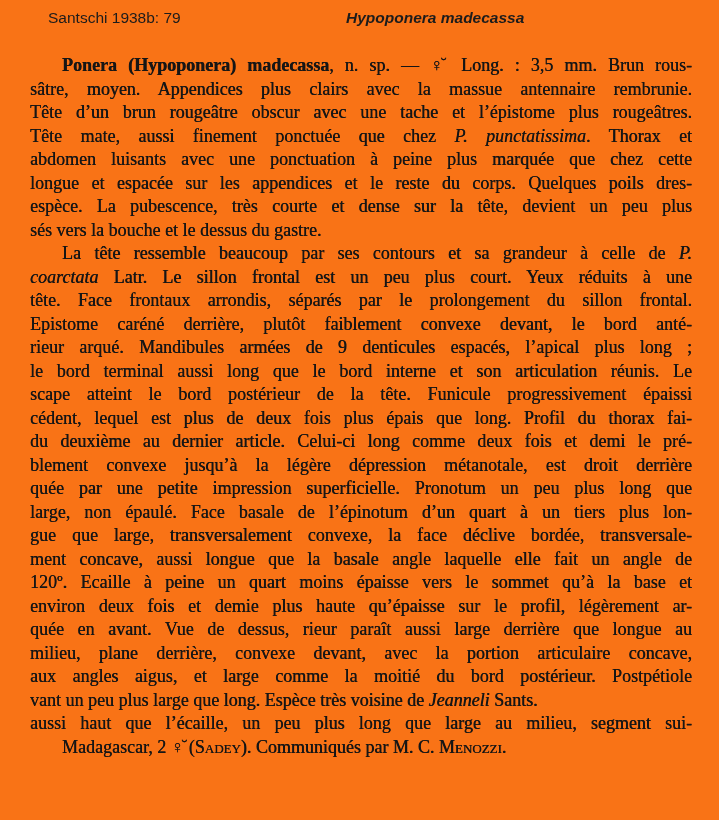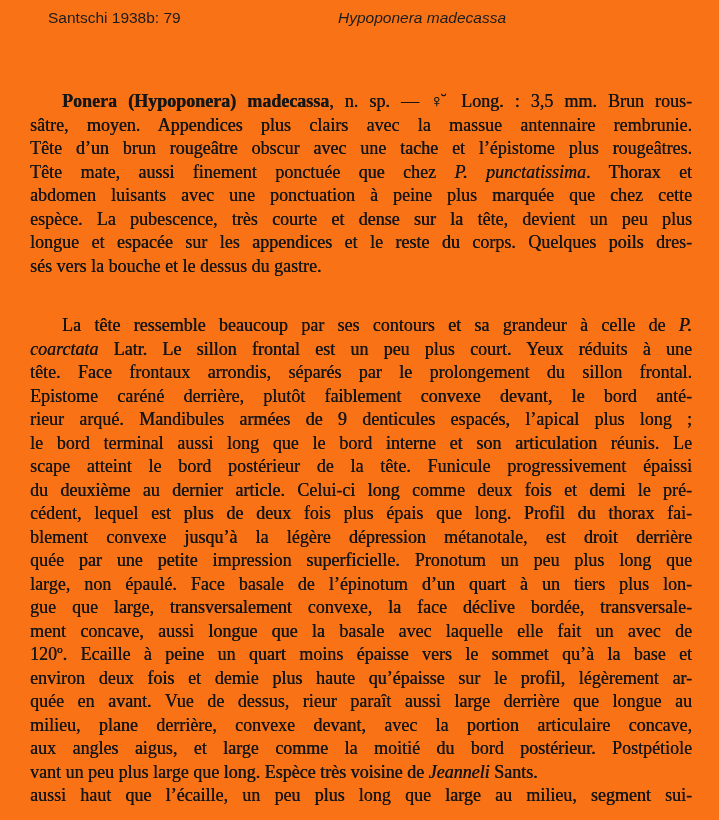--- a/index.html
+++ b/index.html
@@ -18,34 +18,34 @@
     position: absolute;
     top: 9px;
     left: 48px;
     right: 0;
     height: 20px;
     font-family: "Liberation Sans", sans-serif;
     font-size: 15.5px;
     color: #1c1c1c;
   }
   .hdr .cite { position: absolute; left: 0; top: 0; }
-  .hdr .running { position: absolute; left: 290px; top: 0; font-style: italic; }
+  .hdr .running { position: absolute; left: 298px; top: 0; font-style: italic; font-weight: bold; }
   
   .bodytext {
     position: absolute;
     left: 30px;
     top: 54px;
     width: 662px;
     font-size: 18px;
     line-height: 23.5px;
     text-shadow: 0.35px 0 0 currentColor; 
   }
   .ln { height: 23.5px; overflow: hidden; }
   .j { text-align: justify; text-align-last: justify; }
-  .ind { text-indent: 32px; margin-top: 36px; }
+  .ind { text-indent: 32px; }
   .bold { font-weight: bold; }
   .it { font-style: italic; }
   .sc { font-variant: small-caps; }
 </style>
 </head>
 <body>
 
 <div class="page">
 
   <div class="hdr">
@@ -54,40 +54,40 @@
   </div>
 
   <div class="bodytext">
 
     <div>
       <div class="ln j ind"><span class="bold">Ponera (Hypoponera) madecassa</span><span>, n. sp. — ♀̆ Long. : 3,5 mm. Brun rous-</span></div>
       <div class="ln j"><span>sâtre, moyen. Appendices plus clairs avec la massue antennaire rembrunie.</span></div>
       <div class="ln j"><span>Tête d’un brun rougeâtre obscur avec une tache et l’épistome plus rougeâtres.</span></div>
       <div class="ln j"><span>Tête mate, aussi finement ponctuée que chez </span><span class="it">P. punctatissima</span><span>. Thorax et</span></div>
       <div class="ln j"><span>abdomen luisants avec une ponctuation à peine plus marquée que chez cette</span></div>
+      <div class="ln j"><span>longue et espacée sur les appendices et le reste du corps. Quelques poils dres-</span></div>
       <div class="ln j"><span>espèce. La pubescence, très courte et dense sur la tête, devient un peu plus</span></div>
-      <div class="ln j"><span>longue et espacée sur les appendices et le reste du corps. Quelques poils dres-</span></div>
       <div class="ln"><span>sés vers la bouche et le dessus du gastre.</span></div>
     </div>
 
     <div>
       <div class="ln j ind"><span>La tête ressemble beaucoup par ses contours et sa grandeur à celle de </span><span class="it">P.</span></div>
       <div class="ln j"><span class="it">coarctata</span><span> Latr. Le sillon frontal est un peu plus court. Yeux réduits à une</span></div>
       <div class="ln j"><span>tête. Face frontaux arrondis, séparés par le prolongement du sillon frontal.</span></div>
       <div class="ln j"><span>Epistome caréné derrière, plutôt faiblement convexe devant, le bord anté-</span></div>
       <div class="ln j"><span>rieur arqué. Mandibules armées de 9 denticules espacés, l’apical plus long ;</span></div>
       <div class="ln j"><span>le bord terminal aussi long que le bord interne et son articulation réunis. Le</span></div>
       <div class="ln j"><span>scape atteint le bord postérieur de la tête. Funicule progressivement épaissi</span></div>
+      <div class="ln j"><span>cédent, lequel est plus de deux fois plus épais que long. Profil du thorax fai-</span></div>
       <div class="ln j"><span>du deuxième au dernier article. Celui-ci long comme deux fois et demi le pré-</span></div>
-      <div class="ln j"><span>cédent, lequel est plus de deux fois plus épais que long. Profil du thorax fai-</span></div>
       <div class="ln j"><span>blement convexe jusqu’à la légère dépression métanotale, est droit derrière</span></div>
       <div class="ln j"><span>quée par une petite impression superficielle. Pronotum un peu plus long que</span></div>
       <div class="ln j"><span>large, non épaulé. Face basale de l’épinotum d’un quart à un tiers plus lon-</span></div>
       <div class="ln j"><span>gue que large, transversalement convexe, la face déclive bordée, transversale-</span></div>
-      <div class="ln j"><span>ment concave, aussi longue que la basale avec laquelle elle fait un avec de</span></div>
+      <div class="ln j"><span>ment concave, aussi longue que la basale angle laquelle elle fait un angle de</span></div>
       <div class="ln j"><span>120º. Ecaille à peine un quart moins épaisse vers le sommet qu’à la base et</span></div>
       <div class="ln j"><span>environ deux fois et demie plus haute qu’épaisse sur le profil, légèrement ar-</span></div>
       <div class="ln j"><span>quée en avant. Vue de dessus, rieur paraît aussi large derrière que longue au</span></div>
       <div class="ln j"><span>milieu, plane derrière, convexe devant, avec la portion articulaire concave,</span></div>
       <div class="ln j"><span>aux angles aigus, et large comme la moitié du bord postérieur. Postpétiole</span></div>
       <div class="ln"><span>vant un peu plus large que long. Espèce très voisine de </span><span class="it">Jeanneli</span><span> Sants.</span></div>
       <div class="ln j"><span>aussi haut que l’écaille, un peu plus long que large au milieu, segment sui-</span></div>
     </div>
 
     <div>

